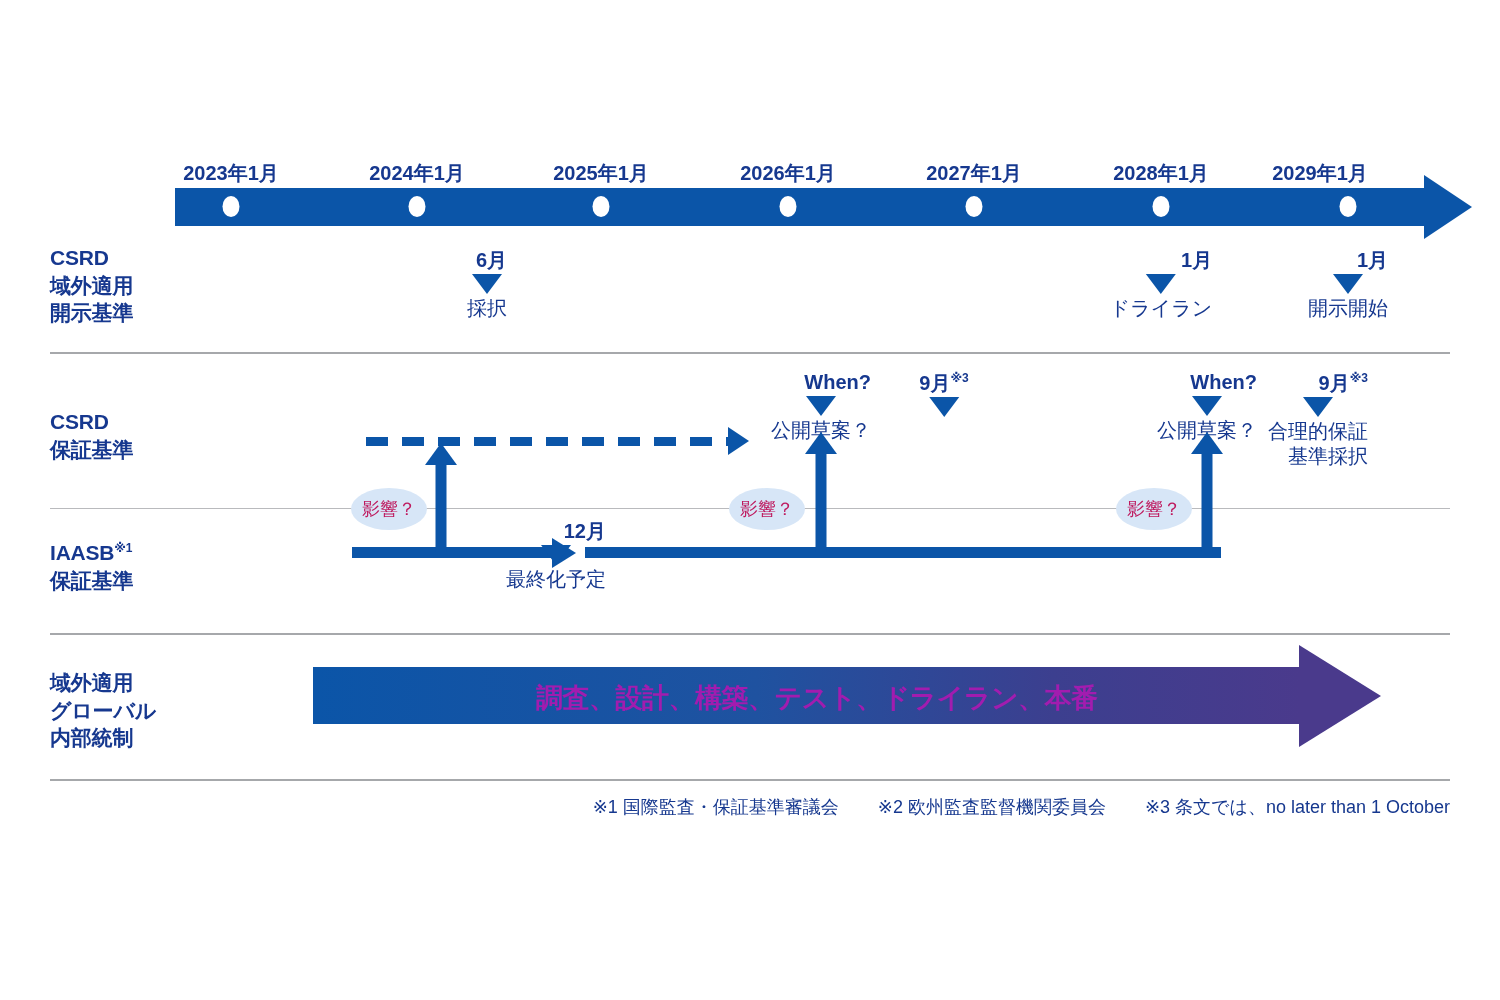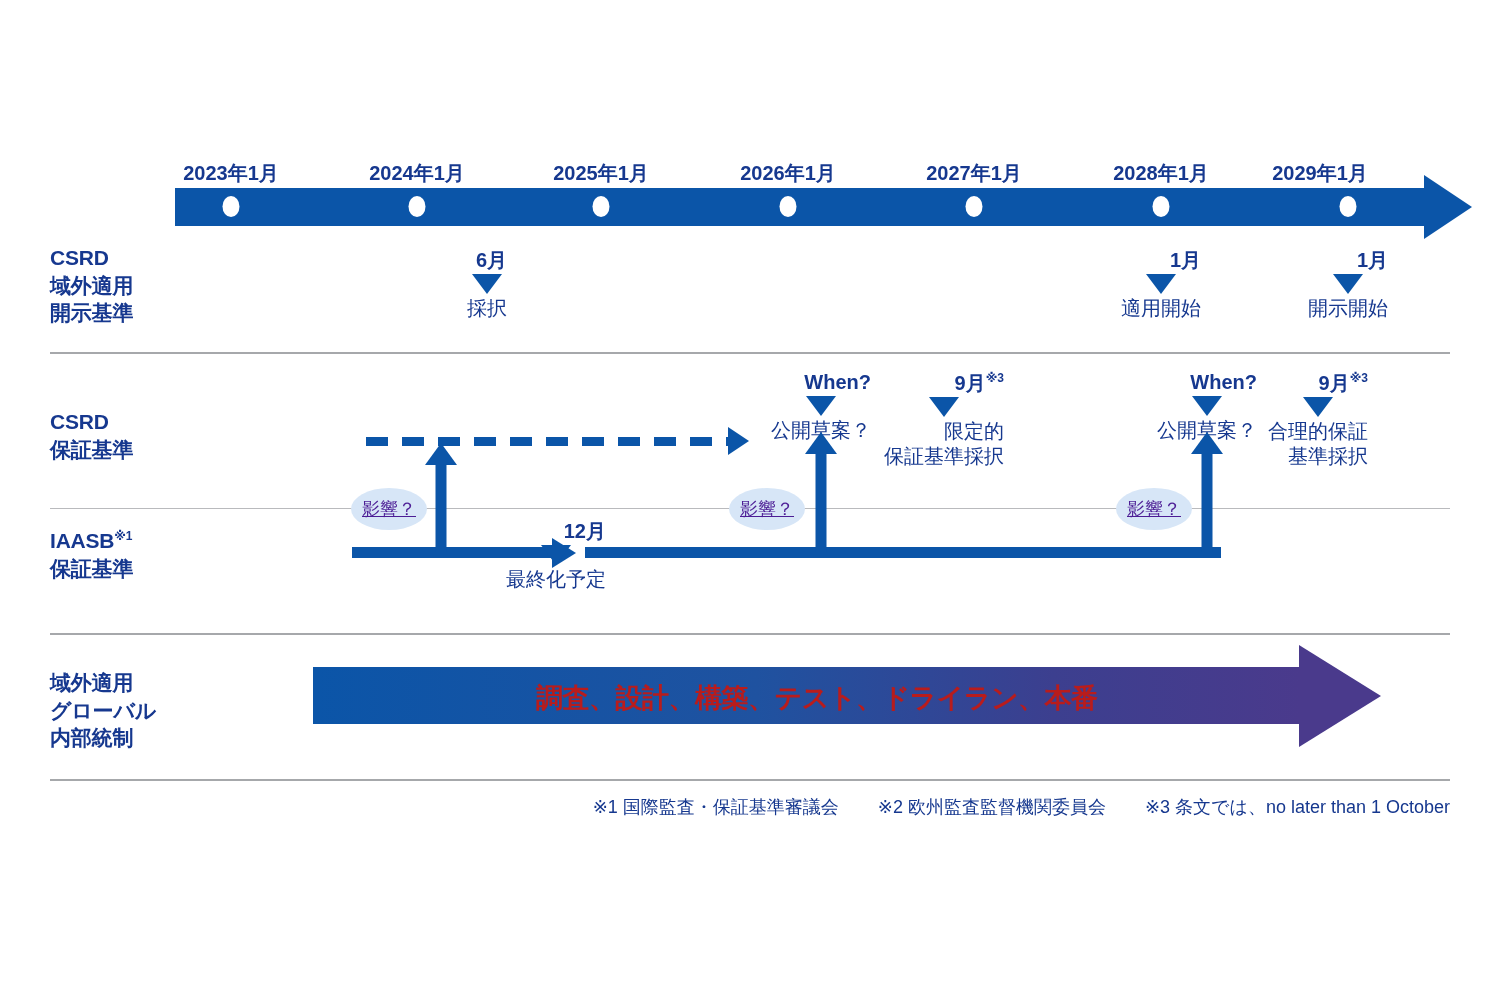--- a/index.html
+++ b/index.html
@@ -159,27 +159,26 @@
   }
 
   
   .bubble {
     position: absolute;
     transform: translate(-50%, -50%);
     width: 76px;
     height: 42px;
     border-radius: 50%;
     background: #d7e6f7;
-    color: #4c1d95;
+    color: #be185d;
     font-size: 18px;
     display: flex;
     align-items: center;
     justify-content: center;
     white-space: nowrap;
-    text-decoration: underline;
   }
 
   
   #global-arrow-body {
     position: absolute;
     left: 313px;
     top: 667px;
     width: 987px;
     height: 57px;
     background: linear-gradient(to right, #0b55a8 0%, #1f52a0 45%, #3c3f8f 75%, #4a3a8c 100%);
@@ -192,21 +191,21 @@
     border-top: 51px solid transparent;
     border-bottom: 51px solid transparent;
     border-left: 82px solid #4a3a8c;
   }
   #global-arrow-text {
     position: absolute;
     left: 536px;
     top: 680px;
     font-size: 27px;
     font-weight: bold;
-    color: #b91c1c;
+    color: #a21caf;
     letter-spacing: -0.5px;
     white-space: nowrap;
   }
 
   
   #footnotes {
     position: absolute;
     left: 50px;
     top: 795px;
     width: 1400px;
@@ -246,21 +245,21 @@
 
   <div class="marker" style="left:487px; top:250px">
     <div class="m-top">6月</div>
     <div class="tri-down"></div>
     <div class="m-bottom">採択</div>
   </div>
 
   <div class="marker" style="left:1161px; top:250px">
     <div class="m-top">1月</div>
     <div class="tri-down"></div>
-    <div class="m-bottom">適用開始</div>
+    <div class="m-bottom">ドライラン</div>
   </div>
 
   <div class="marker" style="left:1348px; top:250px">
     <div class="m-top">1月</div>
     <div class="tri-down"></div>
     <div class="m-bottom">開示開始</div>
   </div>
 
   <div class="sep" style="top:352px"></div>
 
@@ -273,40 +272,38 @@
 
   <div class="marker" style="left:821px; top:372px">
     <div class="m-top">When?</div>
     <div class="tri-down"></div>
     <div class="m-bottom">公開草案？</div>
   </div>
 
   <div class="marker" style="left:944px; top:372px">
     <div class="m-top"><span>9月</span><span class="sup">※3</span></div>
     <div class="tri-down"></div>
-    <div class="m-bottom">限定的
-保証基準採択</div>
   </div>
 
   <div class="marker" style="left:1207px; top:372px">
     <div class="m-top">When?</div>
     <div class="tri-down"></div>
     <div class="m-bottom">公開草案？</div>
   </div>
 
   <div class="marker" style="left:1318px; top:372px">
     <div class="m-top"><span>9月</span><span class="sup">※3</span></div>
     <div class="tri-down"></div>
     <div class="m-bottom">合理的保証
 基準採択</div>
   </div>
 
   <div class="sep thin" style="top:508px"></div>
 
-  <div class="row-label" style="top:527px">IAASB<span class="sup">※1</span><br>保証基準</div>
+  <div class="row-label" style="top:539px">IAASB<span class="sup">※1</span><br>保証基準</div>
 
   <div class="h-line" style="left:352px; top:547px; width:200px"></div>
   <div class="right-head" style="left:552px; top:538px"></div>
   <div class="h-line" style="left:585px; top:547px; width:636px"></div>
 
   <div class="v-line" style="left:441px; top:462px; height:90px"></div>
   <div class="up-head" style="left:441px; top:443px"></div>
 
   <div class="v-line" style="left:821px; top:452px; height:100px"></div>
   <div class="up-head" style="left:821px; top:432px"></div>

